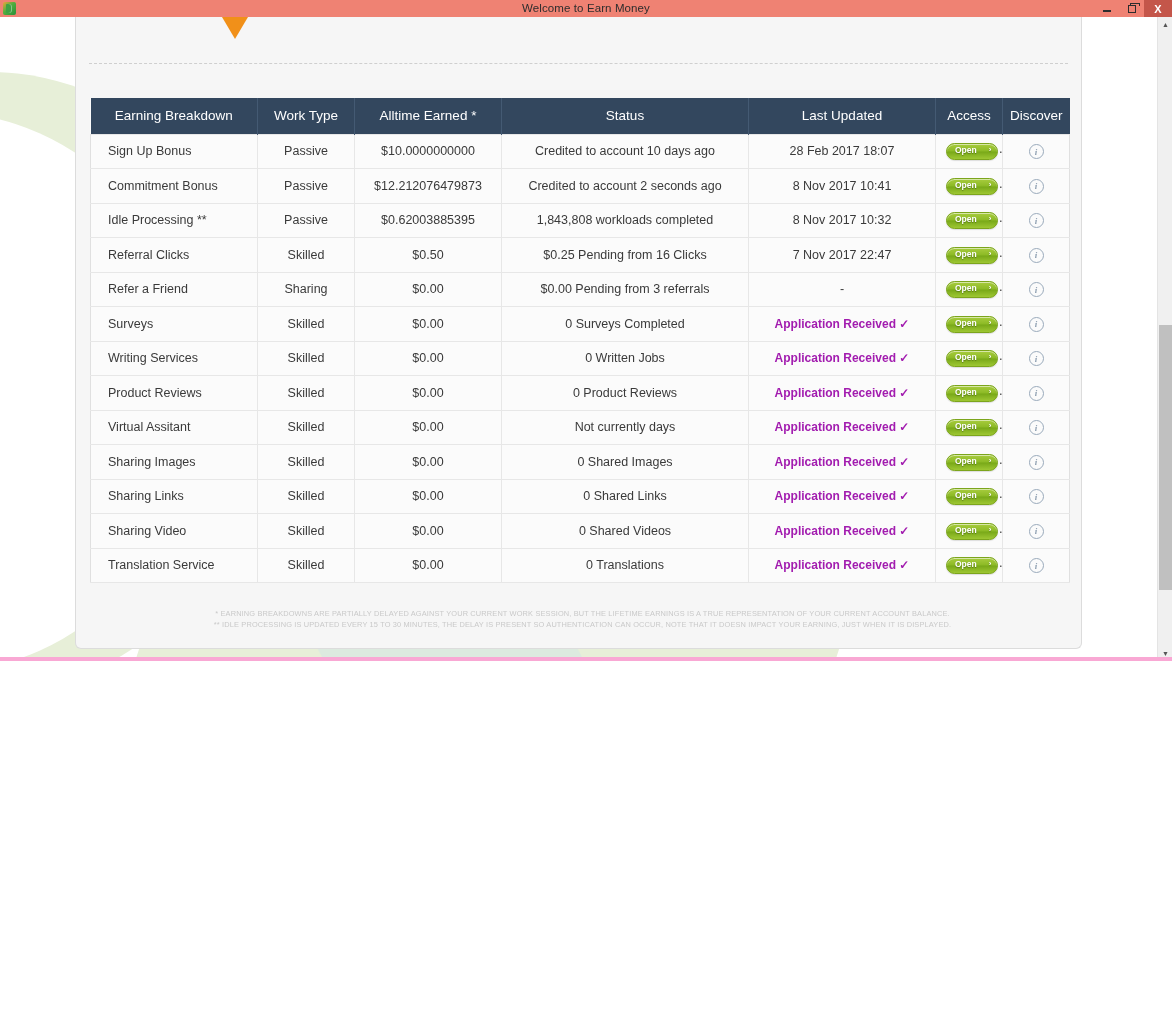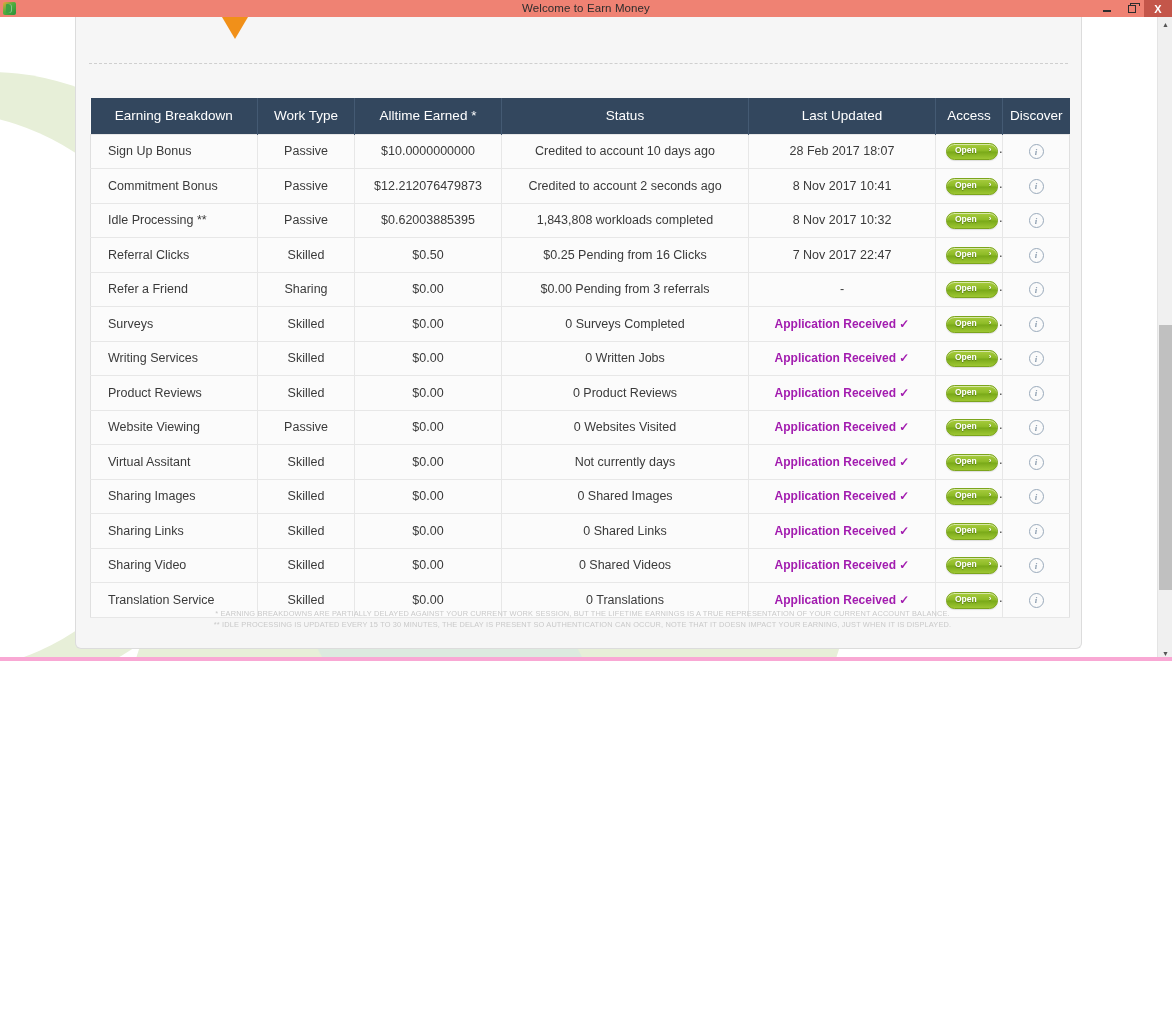--- a/index.html
+++ b/index.html
@@ -468,32 +468,20 @@
                 <td>$0.00</td>
                 <td>0 Product Reviews</td>
                 <td><span class="app-received">Application Received ✓</span></td>
                 <td><span class="open-btn">
                     <span>Open</span>
                     <span class="arrow">›</span>
                   </span></td>
                 <td><span class="info-icon">i</span></td>
               </tr>
               <tr>
-                <td class="name">Website Viewing</td>
-                <td>Passive</td>
-                <td>$0.00</td>
-                <td>0 Websites Visited</td>
-                <td><span class="app-received">Application Received ✓</span></td>
-                <td><span class="open-btn">
-                    <span>Open</span>
-                    <span class="arrow">›</span>
-                  </span></td>
-                <td><span class="info-icon">i</span></td>
-              </tr>
-              <tr>
                 <td class="name">Virtual Assitant</td>
                 <td>Skilled</td>
                 <td>$0.00</td>
                 <td>Not currently days</td>
                 <td><span class="app-received">Application Received ✓</span></td>
                 <td><span class="open-btn">
                     <span>Open</span>
                     <span class="arrow">›</span>
                   </span></td>
                 <td><span class="info-icon">i</span></td>

